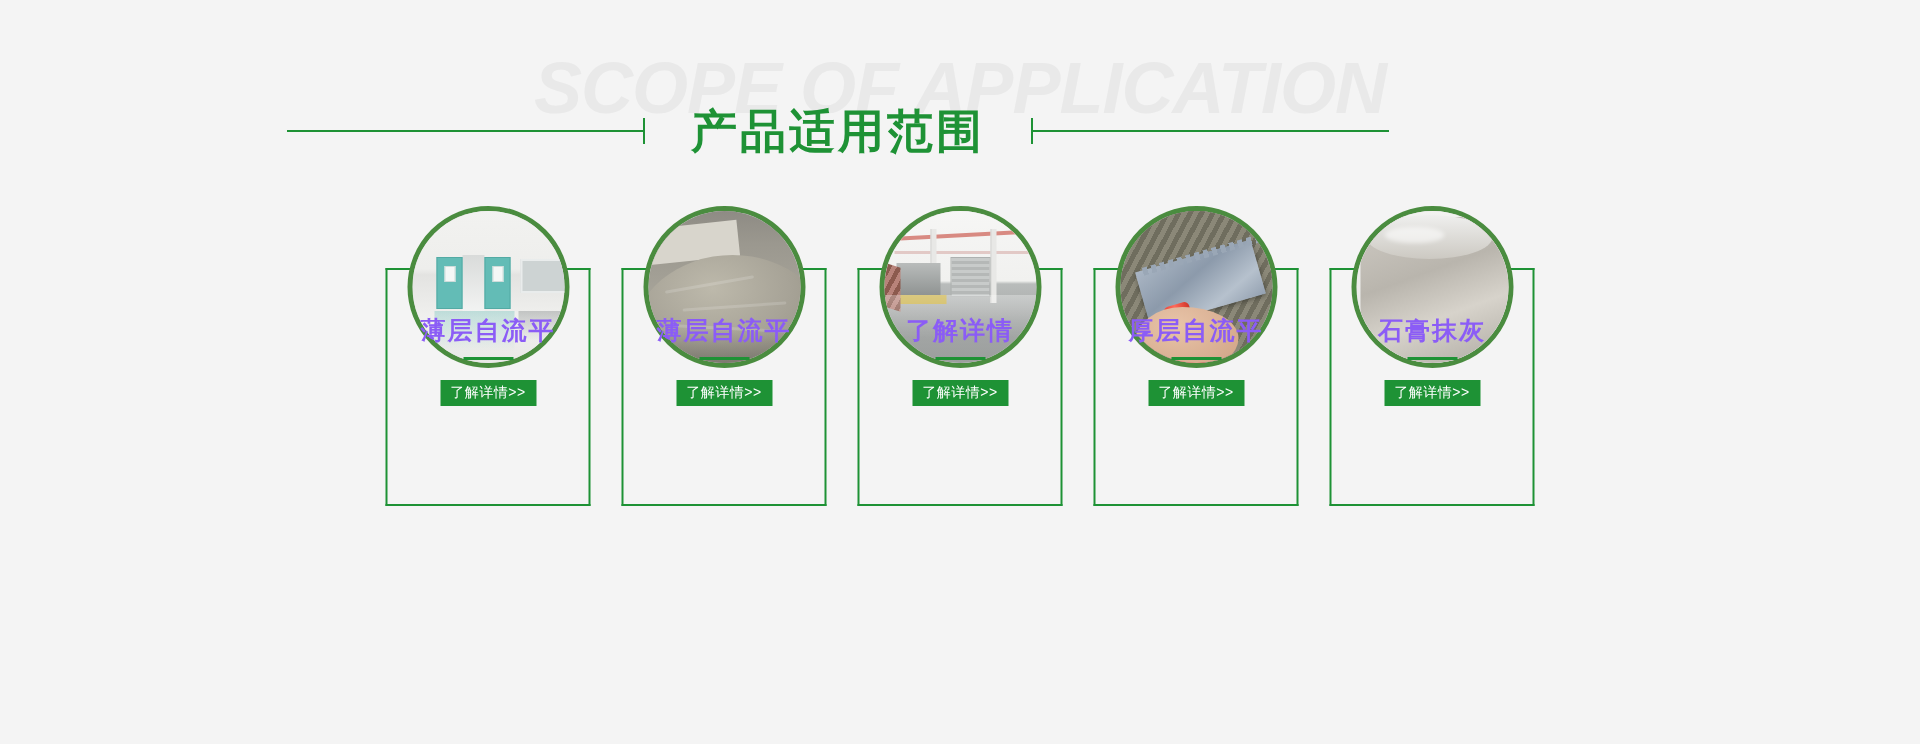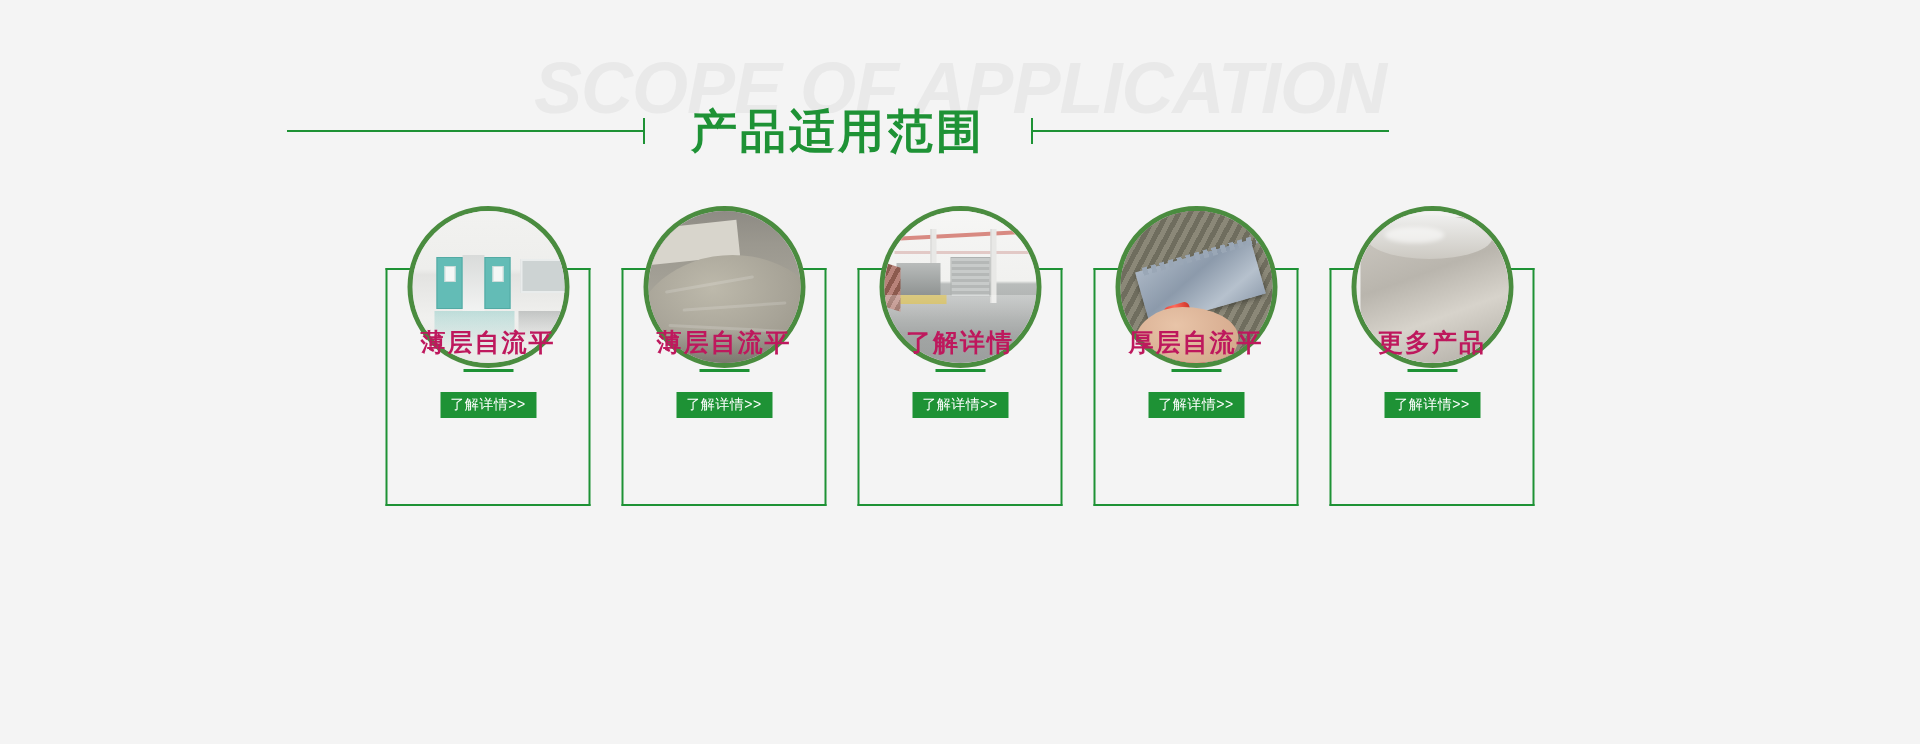--- a/index.html
+++ b/index.html
@@ -287,25 +287,25 @@
     position: absolute; left: 28px; top: 16px; width: 60px; height: 16px;
     border-radius: 50%;
     background: rgba(255,255,255,.55);
     filter: blur(2px);
   }
 
   
   .card-title {
     position: relative;
     z-index: 4;
-    margin-top: 56px;
+    margin-top: 44px;
     text-align: center;
     font-size: 25px;
     font-weight: bold;
-    color: #be185d;
+    color: #8b5cf6;
     letter-spacing: 2px;
     line-height: 1;
     white-space: nowrap;
   }
 
   .divider {
     position: relative;
     z-index: 4;
     width: 50px;
     height: 3px;
@@ -458,19 +458,19 @@
           <span class="side r"></span>
         <span class="bottom"></span>
       </div>
       <div class="photo">
         <div class="scene img-product">
           <span class="tub"></span>
           <span class="lid"></span>
           <span class="shine"></span>
         </div>
       </div>
-      <div class="card-title">更多产品</div>
+      <div class="card-title">石膏抹灰</div>
       <div class="divider"></div>
       <button class="more-btn">了解详情&gt;&gt;</button>
     </div>
 
   </div>
 </div>
 
 </body></html>

